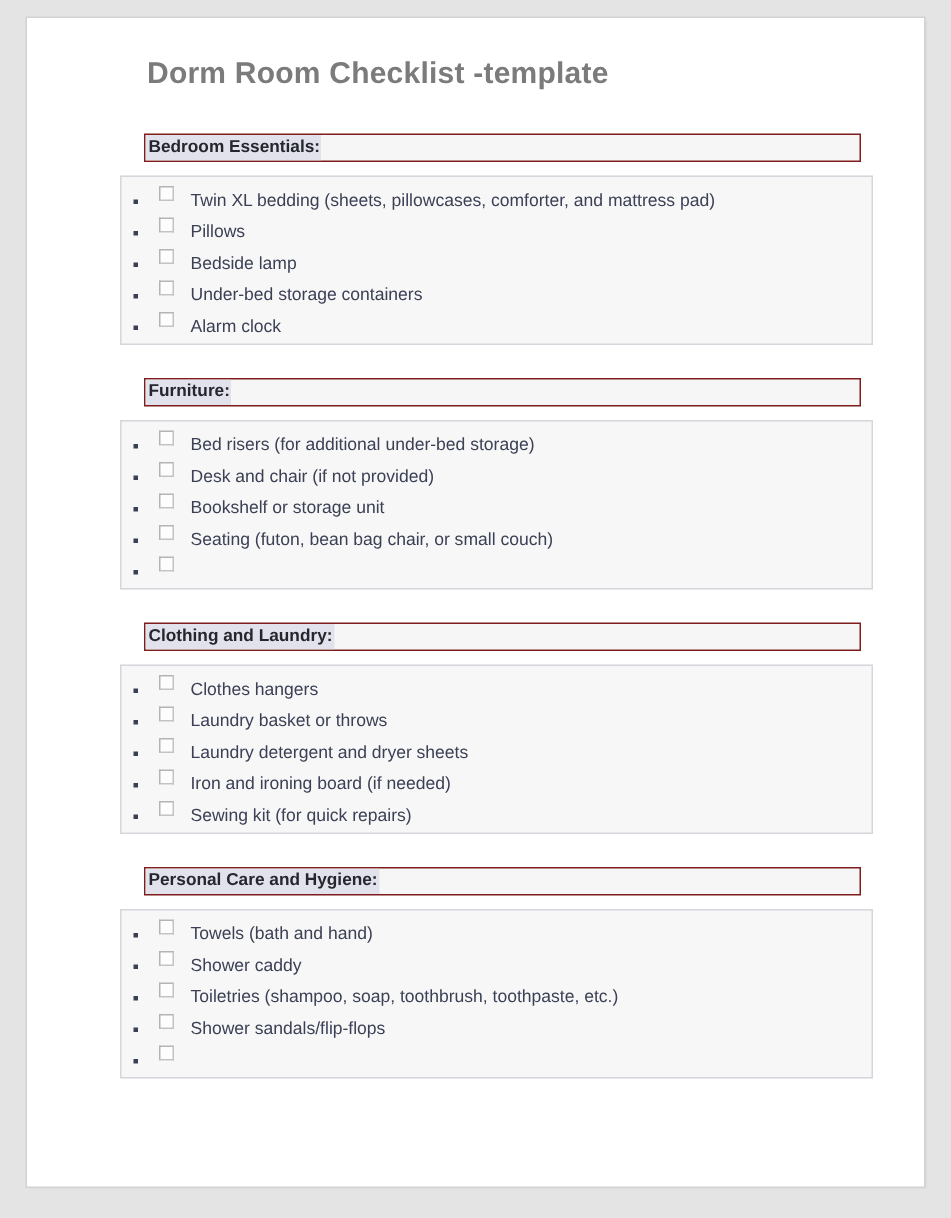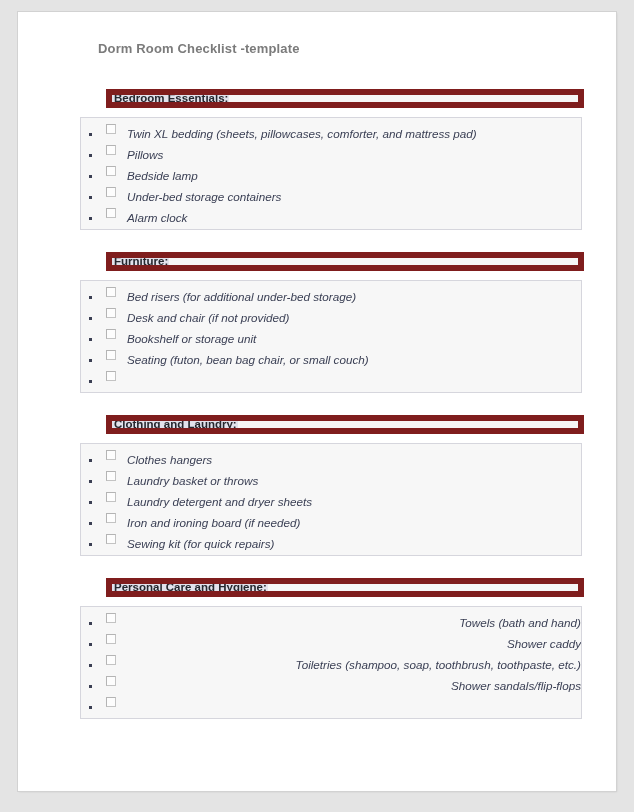--- a/index.html
+++ b/index.html
@@ -35,36 +35,36 @@
 
   .doc-body {
     position: absolute;
     left: 62px;
     top: 27px;
     width: 492px;
   }
 
   
   .doc-title {
-    font-size: 13px;
+    font-size: 20px;
     font-weight: bold;
     color: #7b7b7b;
     letter-spacing: 0.15px;
     margin: 0 0 30px 18px;
     line-height: 20px;
     white-space: nowrap;
   }
 
   
   .section-header {
     box-sizing: border-box;
-    border: 6px solid #7f1d1d;
+    border: 1px solid #7f1d1d;
     background: #f6f6f6;
     height: 19px;
-    margin-left: 26px;
+    margin-left: 16px;
     margin-right: 0;
     width: 478px;
     padding: 0;
     display: flex;
     align-items: center;
     overflow: hidden;
   }
   .section-header-text {
     display: inline-block;
     font-size: 11.5px;
@@ -90,21 +90,20 @@
   .checklist {
     margin: 0;
     padding: 0;
     list-style: none;
   }
   .check-row {
     position: relative;
     height: 21px;
     padding-left: 46px;
     display: block;
-    font-style: italic;
   }
   .row-bullet {
     position: absolute;
     left: 8px;
     top: 9px;
     width: 3px;
     height: 3px;
     background: #3b3f53;
     border-radius: 0;
   }
@@ -122,21 +121,21 @@
   }
   .row-label {
     display: block;
     font-size: 11.7px;
     color: #3b4055;
     line-height: 20px;
     white-space: nowrap;
   }
 
   .section-block { margin-bottom: 22px; }
-  .section-block:last-child { margin-bottom: 0; text-align: right; }
+  .section-block:last-child { margin-bottom: 0; }
 </style>
 </head>
 <body>
 
 <div class="page-viewport">
   <div class="page-sheet">
     <div class="doc-body">
 
       <h1 class="doc-title">Dorm Room Checklist -template</h1>
 

